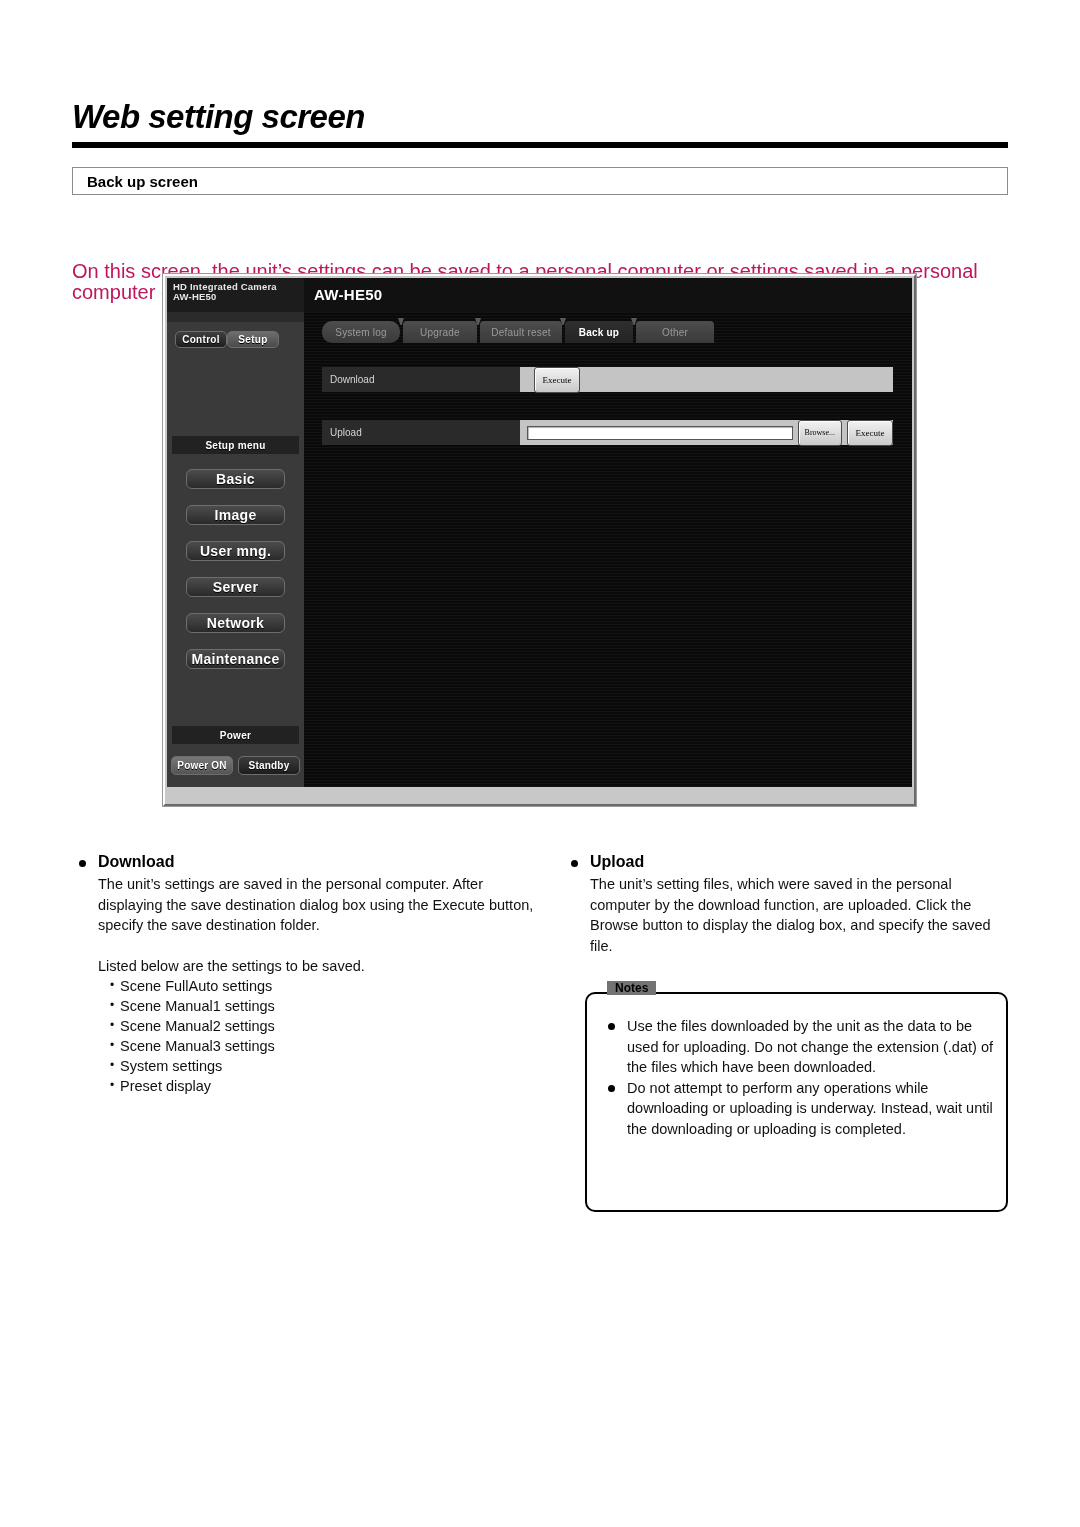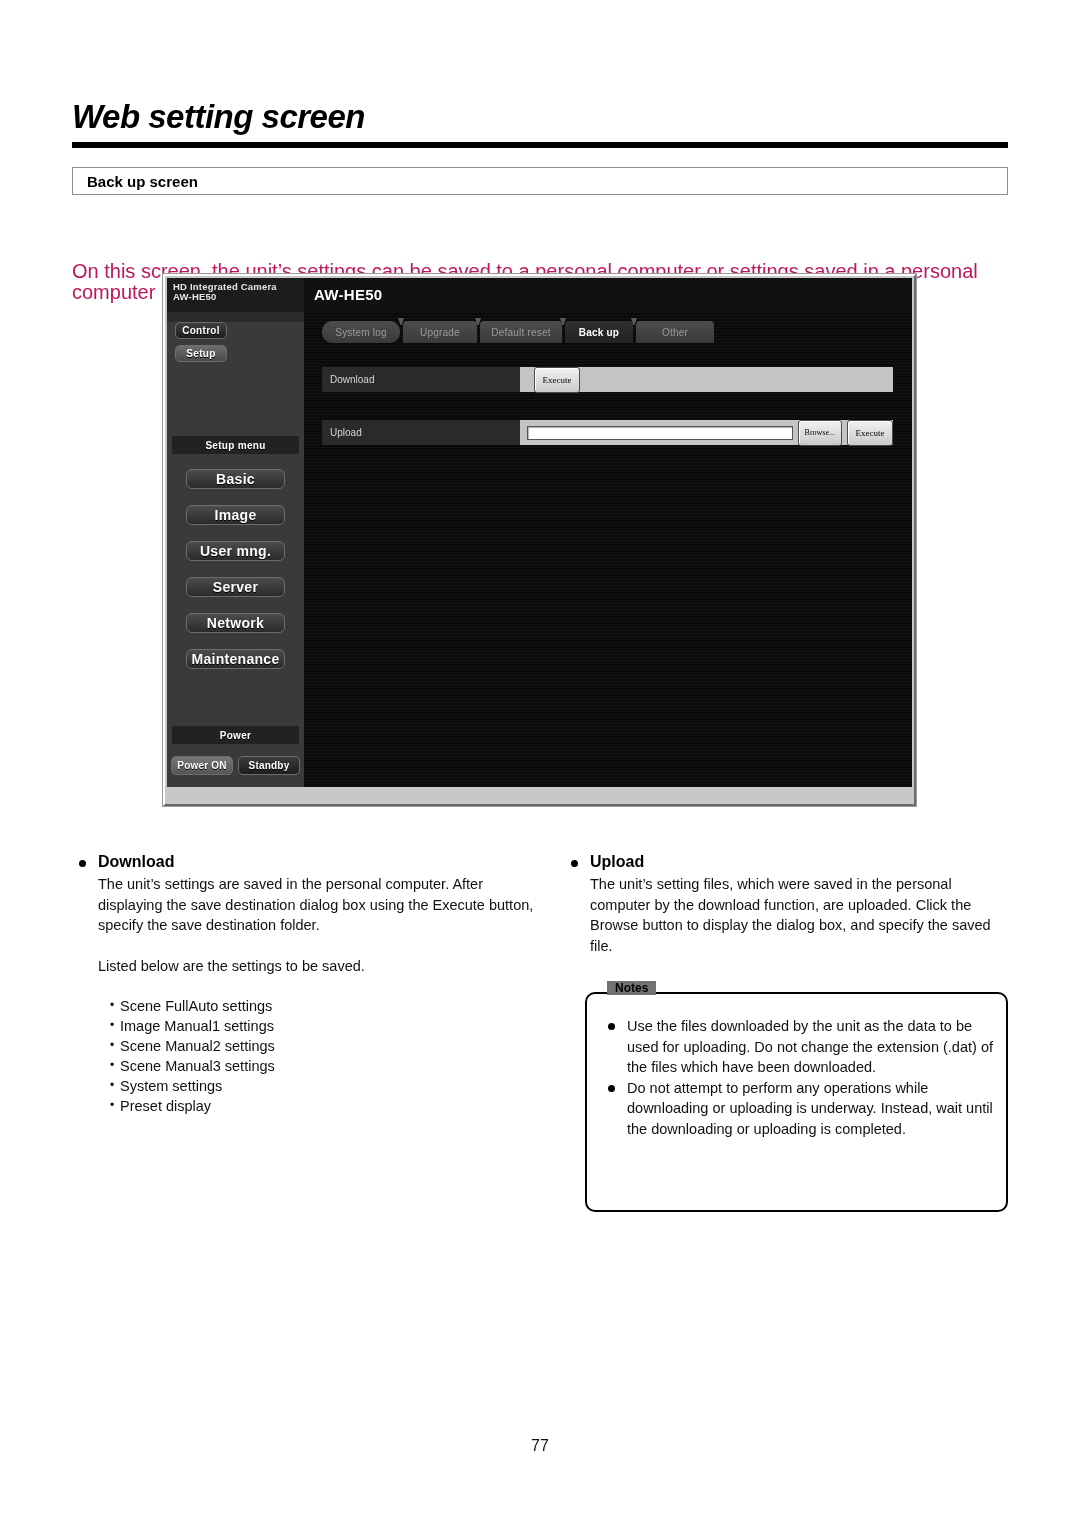--- a/index.html
+++ b/index.html
@@ -135,22 +135,22 @@
   .sidebar {
     position: absolute; left: 0; top: 34px;
     width: 137px; height: calc(100% - 34px);
     background: #3a3a3a;
   }
   .side-topbar {
     position: absolute; left: 0; top: 0;
     width: 100%; height: 10px; background: #2b2b2b;
   }
   .ctrl-row {
-    position: absolute; left: 8px; top: 10px;
-    display: flex; gap: 6px; flex-direction: column;
+    position: absolute; left: 8px; top: 19px;
+    display: flex; 
   }
   .nav-btn {
     border-radius: 5px;
     font-size: 10px; font-weight: bold;
     color: #ffffff;
     text-align: center;
     border: 1px solid #6d6d6d;
     padding: 0;
     display: flex; align-items: center; justify-content: center;
     letter-spacing: 0.3px;
@@ -299,21 +299,21 @@
     content: ""; position: absolute; left: 9px; top: 7px;
     width: 7px; height: 7px; border-radius: 50%; background: #000;
   }
   .body-text {
     font-size: 14.5px; line-height: 20.5px; color: #111;
     padding-left: 28px;
   }
   .spacer { height: 20px; }
   .sublist {
     padding-left: 40px;
-    font-size: 14.5px; line-height: 20px; color: #111; margin-top: 20px;
+    font-size: 14.5px; line-height: 20px; color: #111;
   }
   .sublist div { position: relative; padding-left: 10px; }
   .sublist div::before {
     content: "\2022"; position: absolute; left: 0; top: -1px; font-size: 12px;
   }
 
   
   .notes {
     position: absolute; left: 585px; top: 992px;
     width: 423px; height: 220px;
@@ -443,36 +443,35 @@
     </div>
   </div>
 
   <div class="col-left">
     <div class="bullet-head">Download</div>
     <div class="body-text">The unit’s settings are saved in the personal computer. After displaying the save destination dialog box using the Execute button, specify the save destination folder.</div>
     <div class="spacer"></div>
     <div class="body-text">Listed below are the settings to be saved.</div>
     <div class="sublist">
       <div>Scene FullAuto settings</div>
-      <div>Image Manual1 settings</div>
+      <div>Scene Manual1 settings</div>
       <div>Scene Manual2 settings</div>
       <div>Scene Manual3 settings</div>
       <div>System settings</div>
       <div>Preset display</div>
     </div>
   </div>
 
   <div class="col-right">
     <div class="bullet-head">Upload</div>
     <div class="body-text">The unit’s setting files, which were saved in the personal computer by the download function, are uploaded. Click the Browse button to display the dialog box, and specify the saved file.</div>
   </div>
 
   <div class="notes">
     <div class="notes-title">Notes</div>
     <div class="notes-body">
       <div class="note-item">Use the files downloaded by the unit as the data to be used for uploading. Do not change the extension (.dat) of the files which have been downloaded.</div>
       <div class="note-item">Do not attempt to perform any operations while downloading or uploading is underway. Instead, wait until the downloading or uploading is completed.</div>
     </div>
   </div>
 
-  <div class="page-number">77</div>
 
 </div>
 
 </body></html>

